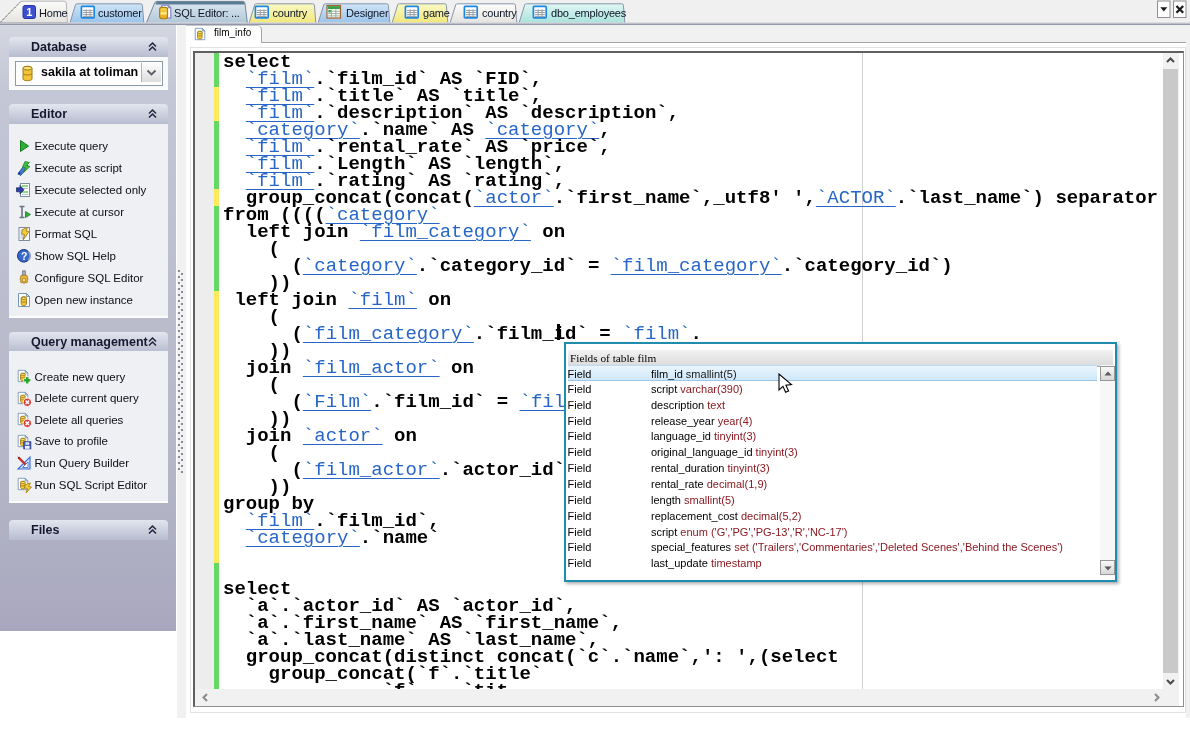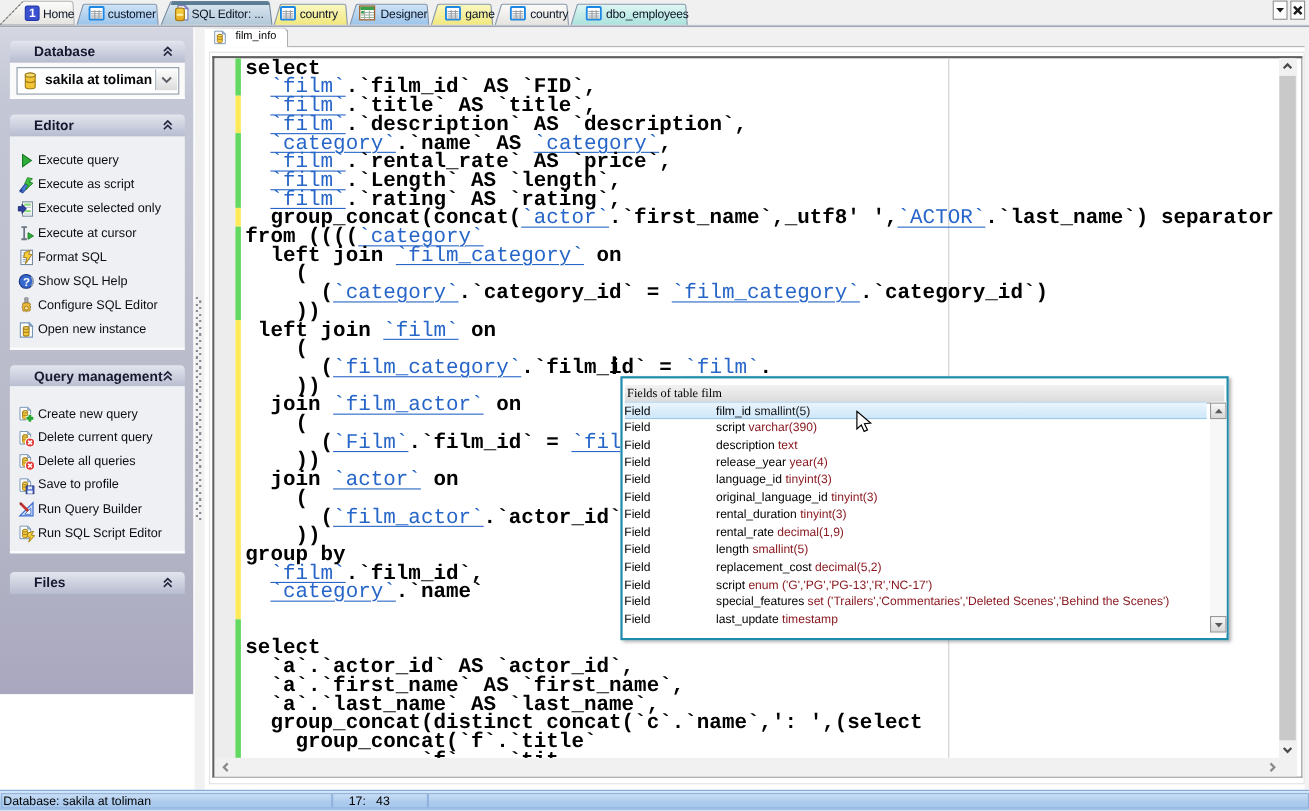--- a/index.html
+++ b/index.html
@@ -446,20 +446,13 @@
 <div class="pbtn" style="right:0.5px;top:22px;"><svg width="14" height="14" viewBox="0 0 14 14">
           <path d="M3.4 8.6h7.2L7 4.6z" fill="#5a5a5a"></path>
         </svg></div>
 <div class="pbtn" style="right:0.5px;top:216px;"><svg width="14" height="14" viewBox="0 0 14 14">
           <path d="M3.4 5.4h7.2L7 9.4z" fill="#5a5a5a"></path>
         </svg></div>
 </div>
 <svg id="mcursor" style="position:absolute;left:778px;top:373px;" width="16" height="23" viewBox="0 0 16 23">
       <path d="M1 1l0 16 4-3.6 2.6 5.8 3-1.3-2.7-5.7 5.6-.6z" fill="#fff" stroke="#000" stroke-width="1.1"></path>
     </svg>
-<div id="statusbar">
-<div class="ssec" style="left:1px;width:299px;"></div>
-<div class="ssec" style="left:302px;width:85px;"></div>
-<div class="ssec" style="left:389px;width:799px;"></div>
-<span style="left:3px;">Database: sakila at toliman</span>
-<span style="left:317px;">17:&nbsp;&nbsp;&nbsp;43</span>
-</div>
 </div>
 
 </body></html>

